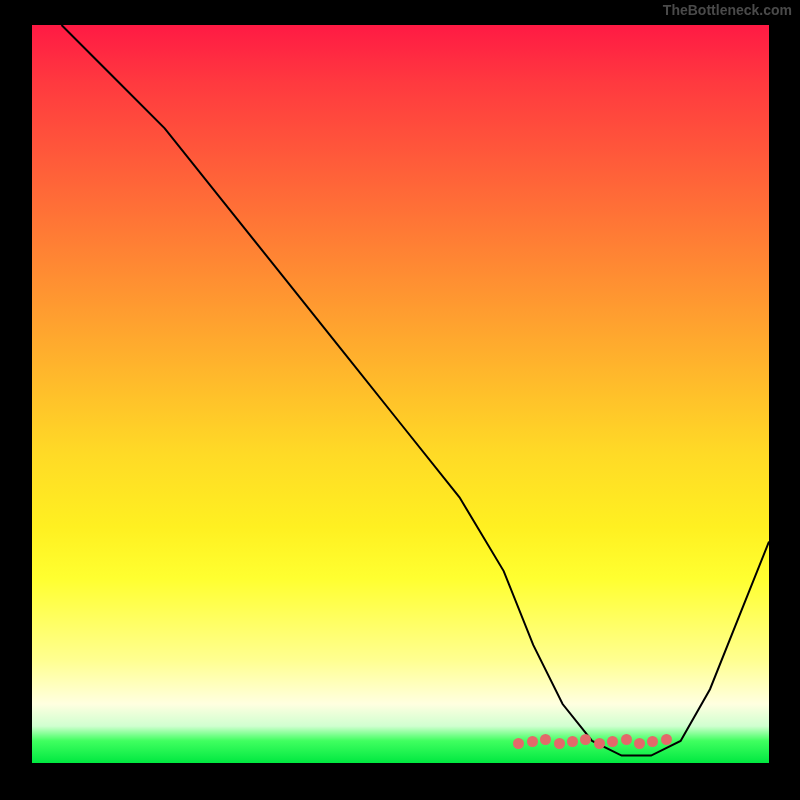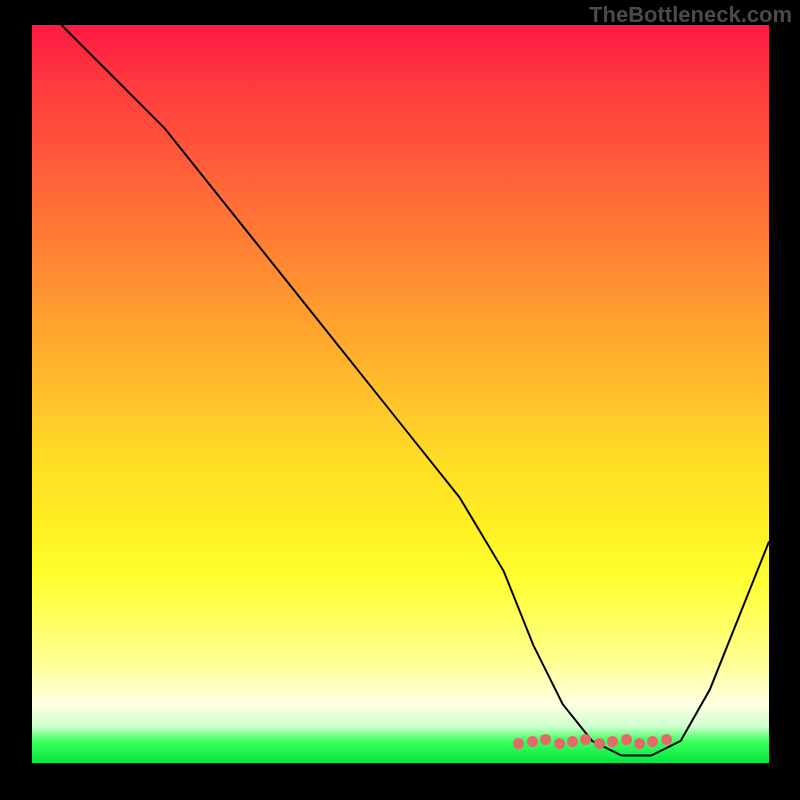--- a/index.html
+++ b/index.html
@@ -10,21 +10,21 @@
     background: #000;
     font-family: Arial, sans-serif;
     position: relative;
     overflow: hidden;
   }
   .watermark {
     position: absolute;
     top: 2px;
     right: 8px;
     color: #4a4a4a;
-    font-size: 22px;
+    font-size: 14px;
     font-weight: bold;
     z-index: 10;
   }
   .plot-area {
     position: absolute;
     left: 32px;
     top: 25px;
     width: 737px;
     height: 738px;
     background: linear-gradient(to bottom,

